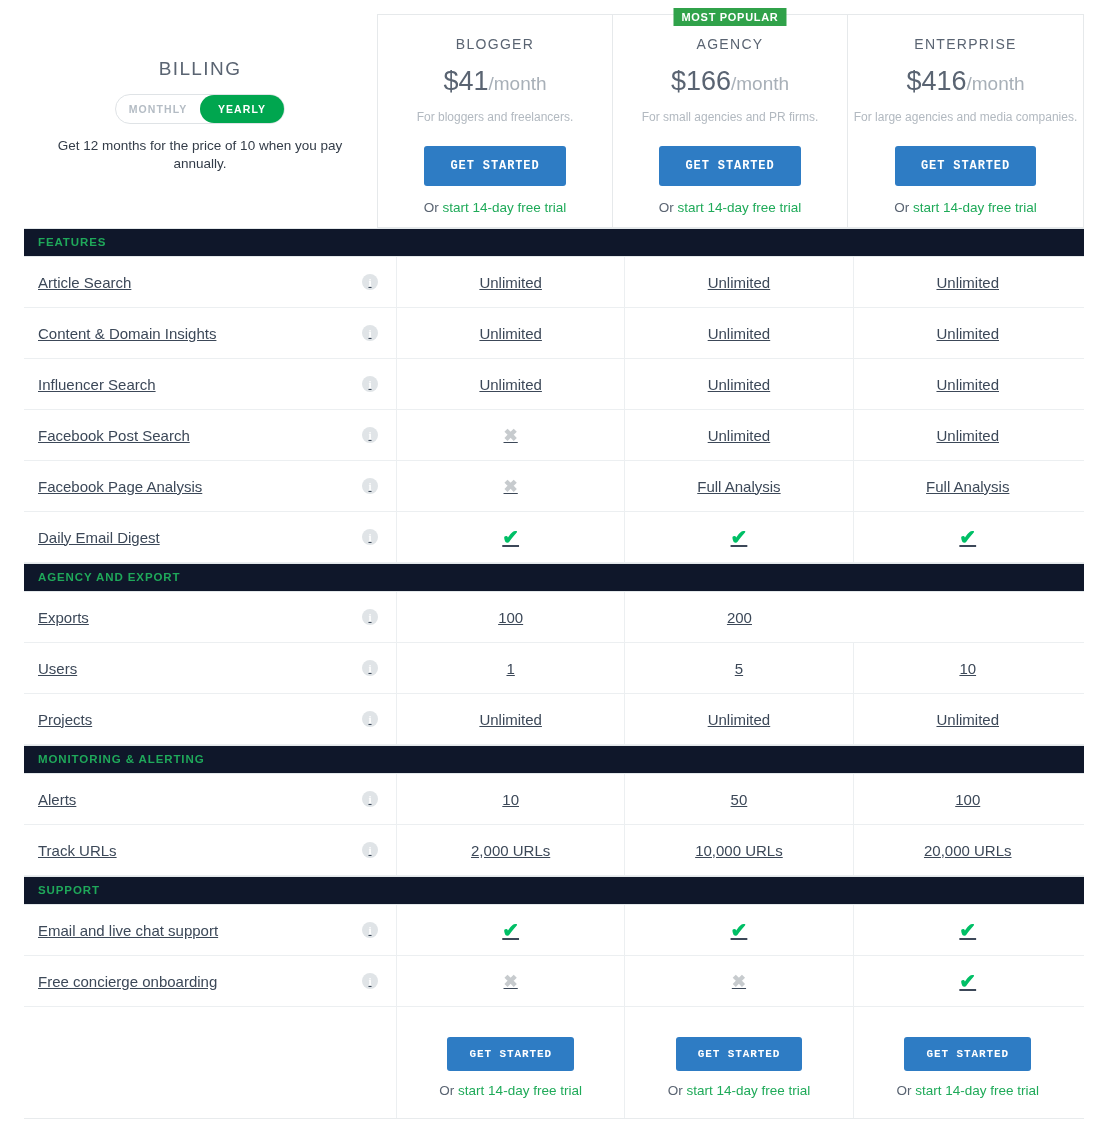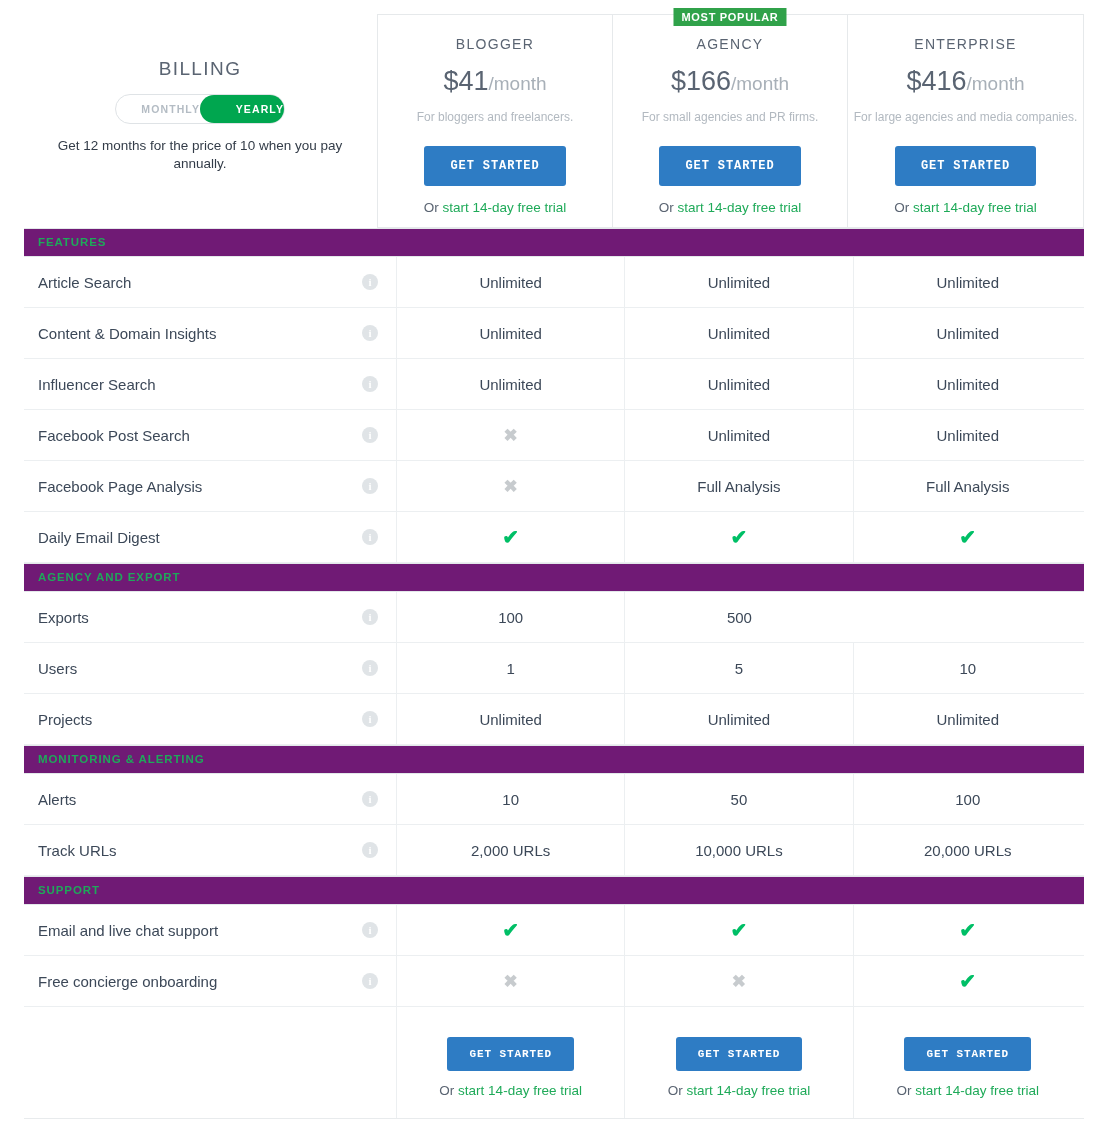--- a/index.html
+++ b/index.html
@@ -43,21 +43,21 @@
   }
   .toggle-opt {
     flex: 1;
     height: 28px;
     line-height: 28px;
     font-size: 10.5px;
     font-weight: bold;
     letter-spacing: 1.1px;
     color: #b4bcc4;
     border-radius: 15px;
-    text-align: right;
+    text-align: center;
     cursor: pointer;
   }
   .toggle-opt.active { background: #00a64f; color: #ffffff; }
   .billing-note {
     margin: 13px auto 0;
     width: 290px;
     font-size: 13.5px;
     line-height: 1.35;
     color: #333c48;
   }
@@ -127,31 +127,31 @@
     margin-top: 14px;
     font-size: 13.5px;
     color: #5a6472;
   }
   .trial a { color: #1faa59; text-decoration: none; cursor: pointer; }
 
   
   .table { position: absolute; left: 24px; top: 228px; width: 1060px; }
 
   .sec-head {
-    background: #701a75;
+    background: #0f172a;
     border-top: 1px solid #e3e8ea;
     border-bottom: 1px solid #e3e8ea;
     padding: 7px 14px 8px;
     font-size: 11.5px;
     font-weight: bold;
     letter-spacing: 0.9px;
     color: #1fa85a;
   }
 
-  .row { display: flex; border-bottom: 1px solid #eceff1; background: #fff; }
+  .row { display: flex; border-bottom: 1px solid #eceff1; background: #fff; text-decoration: underline; }
   .row:last-child { border-bottom: 1px solid #e8ebed; }
 
   .cell-label {
     width: 373px;
     min-height: 50px;
     display: flex;
     align-items: center;
     justify-content: space-between;
     padding: 0 18px 0 14px;
     font-size: 15px;
@@ -321,21 +321,21 @@
           <span class="mark-yes">✔</span>
         </div>
       </div>
       <div class="sec-head">AGENCY AND EXPORT</div>
       <div class="row">
         <div class="cell-label">
           <span>Exports</span>
           <span class="info-icon">i</span>
         </div>
         <div class="cell-val">100</div>
-        <div class="cell-val">500</div>
+        <div class="cell-val">200</div>
       </div>
       <div class="row">
         <div class="cell-label">
           <span>Users</span>
           <span class="info-icon">i</span>
         </div>
         <div class="cell-val">1</div>
         <div class="cell-val">5</div>
         <div class="cell-val">10</div>
       </div>

